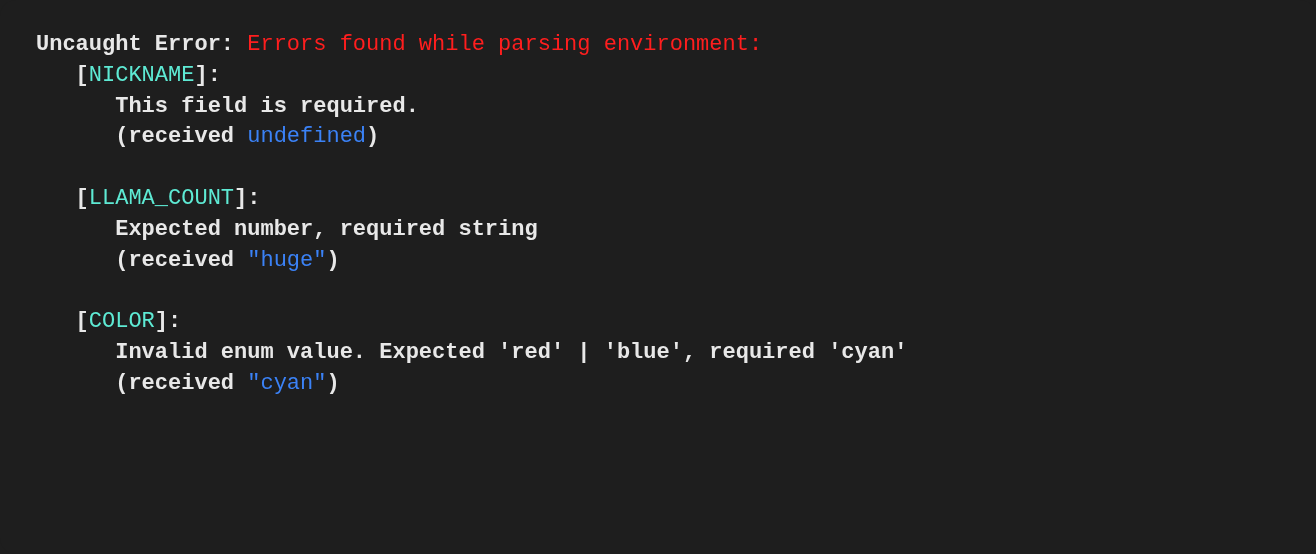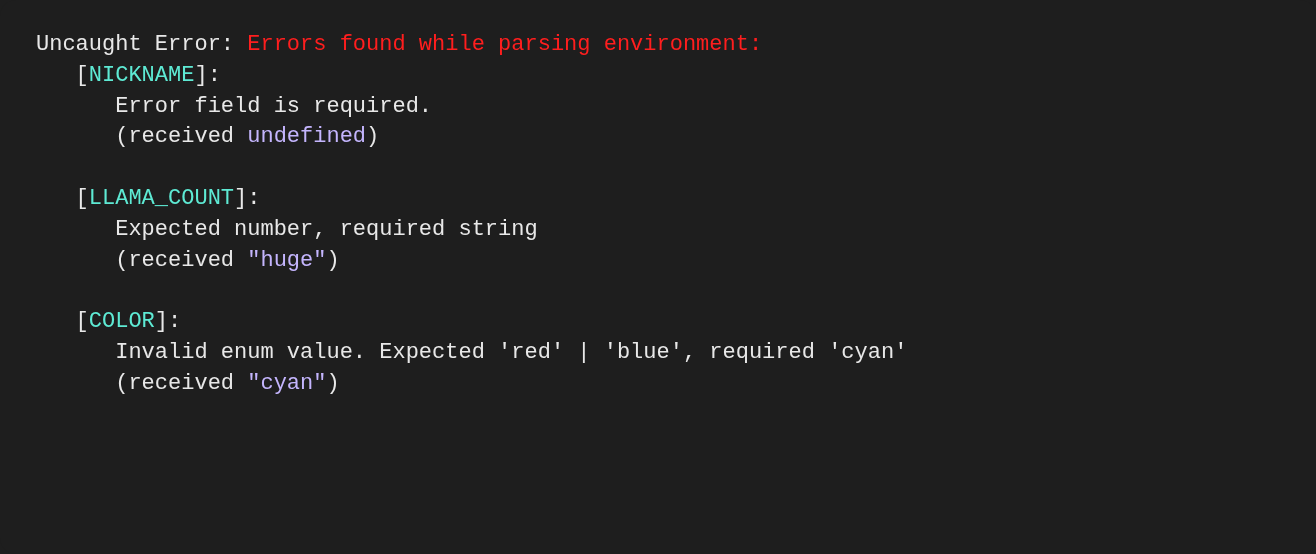--- a/index.html
+++ b/index.html
@@ -16,31 +16,31 @@
     }
     .console-panel {
       background: #1e1e1e;
       border-radius: 16px;
       padding: 30px 36px;
       width: 1316px;
       height: 554px;
       color: #d4d4d4;
       white-space: pre;
     }
-    .white { color: #e8e8e8; }
+    .white { color: #e8e8e8; font-weight: bold; }
     .red { color: #ff1e1e; }
     .yellow { color: #5eead4; }
-    .cyan { color: #c4b5fd; }
+    .cyan { color: #3b82f6; }
   </style>
 </head>
 <body>
 
 <div class="console-panel"><span class="white">Uncaught Error: </span><span class="red">Errors found while parsing environment:</span>
 <span class="white">   [</span><span class="yellow">NICKNAME</span><span class="white">]:</span>
-<span class="white">      Error field is required.</span>
+<span class="white">      This field is required.</span>
 <span class="white">      (received </span><span class="cyan">undefined</span><span class="white">)</span>
 
 <span class="white">   [</span><span class="yellow">LLAMA_COUNT</span><span class="white">]:</span>
 <span class="white">      Expected number, required string</span>
 <span class="white">      (received </span><span class="cyan">"huge"</span><span class="white">)</span>
 
 <span class="white">   [</span><span class="yellow">COLOR</span><span class="white">]:</span>
 <span class="white">      Invalid enum value. Expected 'red' | 'blue', required 'cyan'</span>
 <span class="white">      (received </span><span class="cyan">"cyan"</span><span class="white">)</span></div>
 

